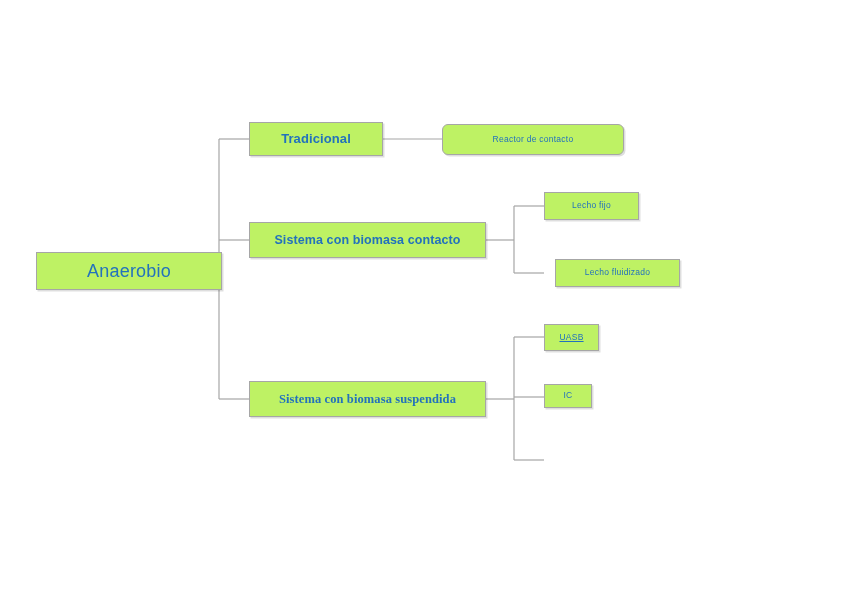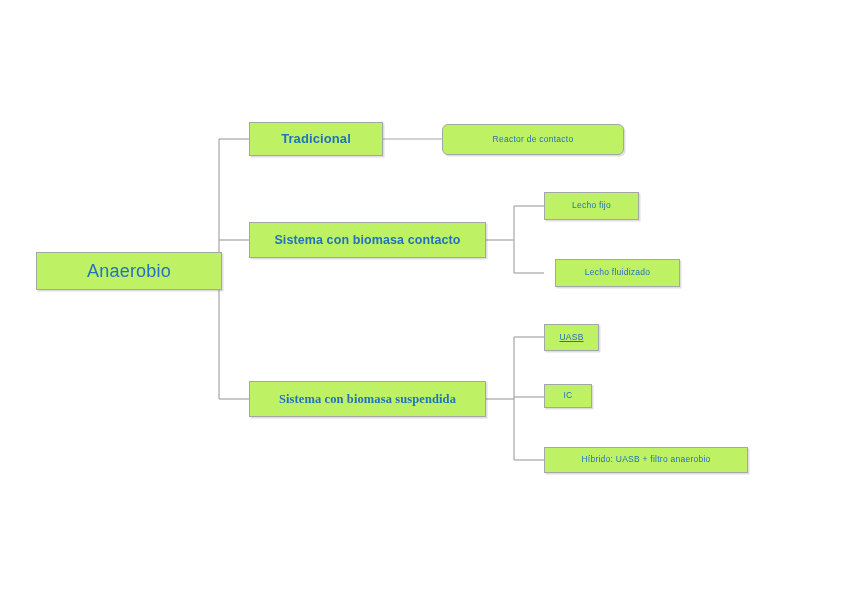--- a/index.html
+++ b/index.html
@@ -153,15 +153,14 @@
   <div class="node node-l3 reactor">Reactor de contacto</div>
 
   <div class="node node-l3 lecho-fijo">Lecho fijo</div>
 
   <div class="node node-l3 lecho-fluidizado">Lecho fluidizado</div>
 
   <div class="node node-l3 uasb">UASB</div>
 
   <div class="node node-l3 ic">IC</div>
 
-  <div class="node node-l3 hibrido">Híbrido: UASB + filtro anaerobio</div>
 
 </div>
 
 </body></html>

